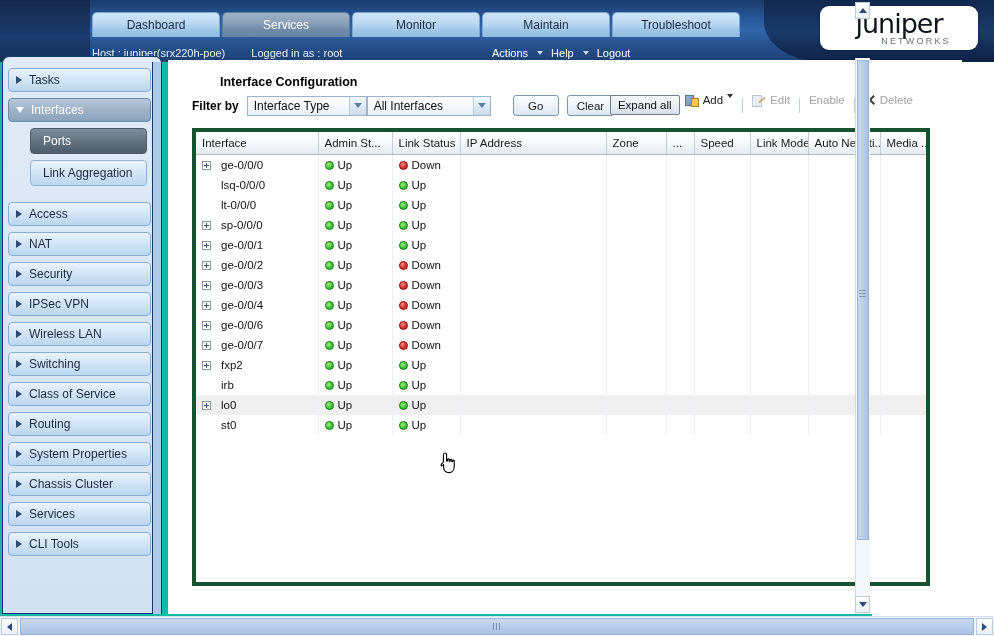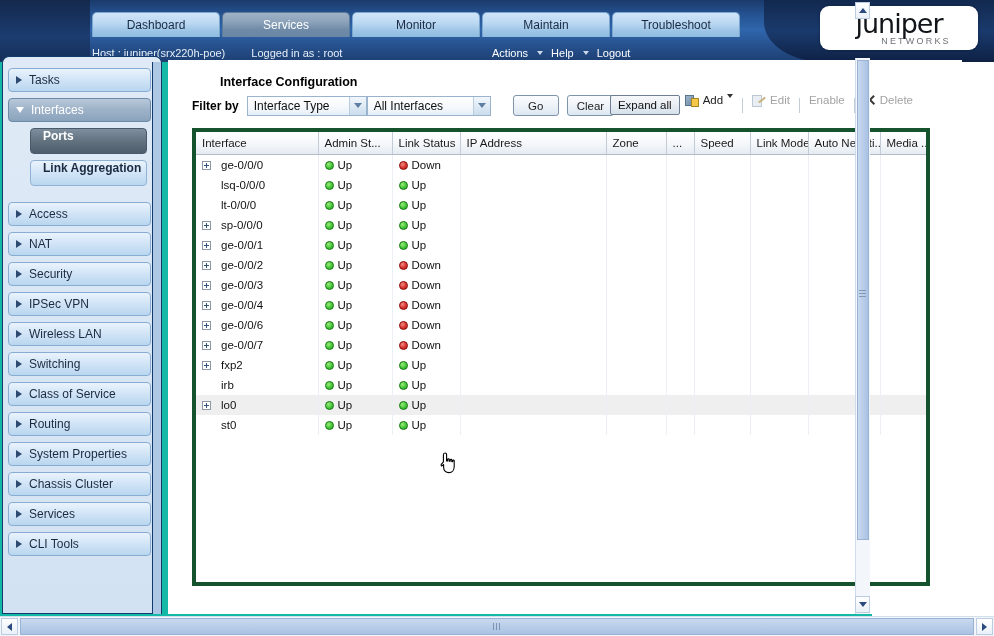--- a/index.html
+++ b/index.html
@@ -172,26 +172,25 @@
     margin-right: 7px;
     flex: none;
   }
   .sub-wrap { margin: 0 0 8px 0; }
   .side-sub {
     height: 26px;
     margin: 0 4px 6px 22px;
     border: 1px solid #8fb3d6;
     border-radius: 4px;
     background: linear-gradient(to bottom, #eaf3fc 0%, #d2e4f6 50%, #bad7f0 100%);
-    display: flex; align-items: flex-start;
+    display: flex; align-items: center;
     padding-left: 12px;
     box-sizing: border-box;
     font-size: 12px; color: #1b2a40;
     cursor: pointer;
-    font-weight: bold;
   }
   .side-sub.selected {
     background: linear-gradient(to bottom, #7e8e9f 0%, #62727f 50%, #4e5d6b 100%);
     color: #ffffff;
     border-color: #4b5a68;
   }
   .side-gap { height: 8px; }
 
   
   .side-strip {

